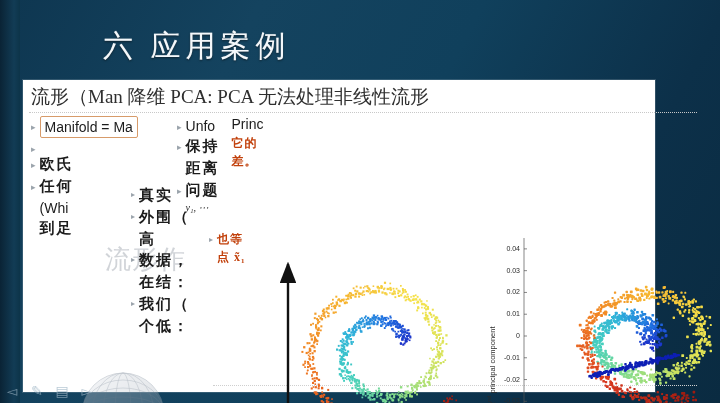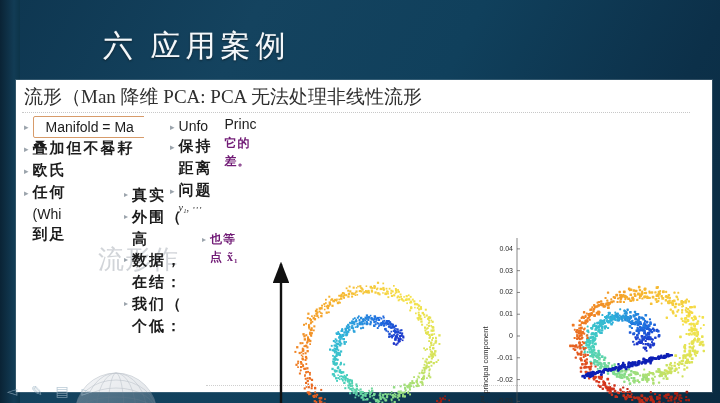--- a/index.html
+++ b/index.html
@@ -23,22 +23,22 @@
     font-size: 30px;
     letter-spacing: 5px;
     color: #f4f8fb;
     text-shadow: 0 1px 2px rgba(0,0,0,.55), 0 0 1px rgba(255,255,255,.4);
     white-space: nowrap;
     margin-left: 47px;
   }
   
   .panel {
     position: absolute;
-    left: 16px; top: 80px;
-    width: 696px; height: 312px;
+    left: 23px; top: 80px;
+    width: 632px; height: 312px;
     background: #ffffff;
     box-shadow: 0 0 0 1px rgba(255,255,255,.15);
   }
   .panel-heading {
     position: absolute;
     left: 8px; top: 4px;
     width: 664px;
     font-family: "Liberation Serif", "DejaVu Serif", serif;
     font-size: 19px;
     color: #2f2f2f;
@@ -87,34 +87,34 @@
   .txt-en {
     font-family: "Liberation Sans", "DejaVu Sans", sans-serif;
     font-size: 14px;
     color: #1c1c1c;
     line-height: 1.45;
   }
   .txt-sm {
     font-family: "Liberation Serif", "DejaVu Serif", serif;
     font-weight: bold;
     font-size: 12px;
-    color: #701a75;
+    color: #c2410c;
     line-height: 1.5;
     letter-spacing: 1px;
   }
   .txt-math {
     font-family: "Liberation Serif", "DejaVu Serif", serif;
     font-style: italic;
     font-size: 10px;
     color: #1c1c1c;
   }
   .boxed {
     border: 1.5px solid #d79b6a;
     border-radius: 2px;
-    padding: 0 12px;
+    padding: 0 4px;
     background: #fff;
   }
   
   .watermark {
     position: absolute;
     left: 82px; top: 162px;
     font-family: "Liberation Serif", "DejaVu Serif", serif;
     font-size: 26px;
     color: #c9cdd2;
     letter-spacing: 1px;
@@ -217,21 +217,20 @@
       </g>
     </svg>
 
     <div class="col" id="col1" style="left:8px;  top:36px; width:120px;">
         <div class="row">
           <span class="bullet">▸</span>
           <span class="txt-en boxed">Manifold = Ma</span>
         </div>
         <div class="row">
           <span class="bullet">▸</span>
-          <span class="txt-cn">叠加但不晷耔</span>
         </div>
         <div class="row">
           <span class="bullet">▸</span>
           <span class="txt-cn">欧氏</span>
         </div>
         <div class="row">
           <span class="bullet">▸</span>
           <span class="txt-cn">任何</span>
         </div>
         <div class="row">

